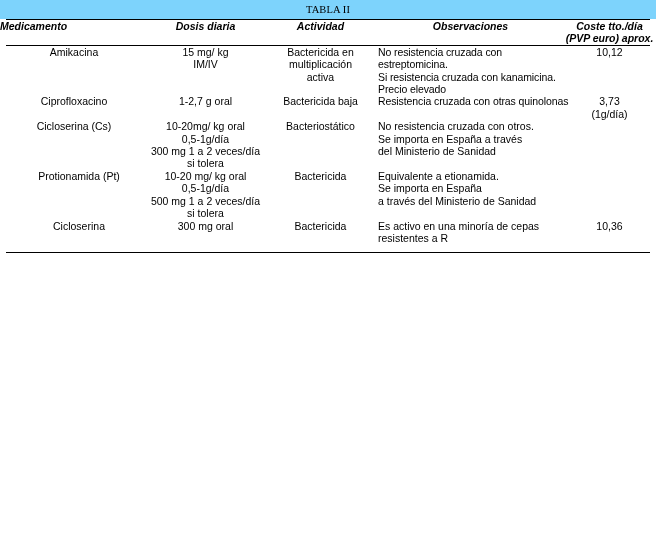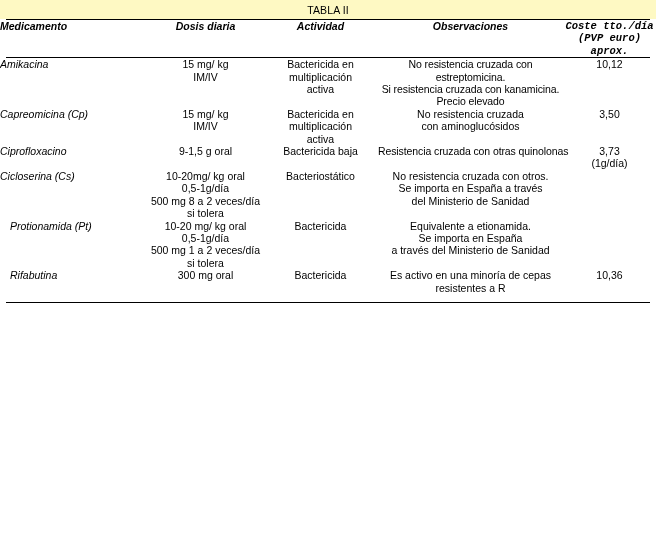--- a/index.html
+++ b/index.html
@@ -16,26 +16,27 @@
     width: 656px;
     height: 542px;
     background: #ffffff;
     overflow: hidden;
     box-sizing: border-box;
   }
 
   
   .title-band {
     height: 19px;
-    background: #fef9c3;
+    background: #7dd3fc;
     display: flex;
     align-items: center;
     justify-content: center;
     font-size: 10.5px;
     letter-spacing: 0.1px;
+    font-family: Liberation Serif, serif;
   }
 
   
   .subtitle-row {
     height: 22px;
     display: flex;
     align-items: center;
     justify-content: center;
     font-size: 11px;
     letter-spacing: 0.05px;
@@ -78,29 +79,29 @@
     font-style: italic;
     font-size: 11.5px;
     line-height: 13px;
     padding-top: 7px;
     padding-bottom: 7px;
   }
   .hdr-med  { text-align: left;   padding-left: 8px; }
   .hdr-dose { text-align: center; }
   .hdr-act  { text-align: center; }
   .hdr-obs  { text-align: center; }
-  .hdr-cost { text-align: center; padding-right: 4px; font-family: Liberation Mono, monospace; }
+  .hdr-cost { text-align: center; padding-right: 4px; }
 
   
   .row td { padding-top: 8px; padding-bottom: 2px; }
-  .cell-med  { text-align: left;   padding-left: 8px;  white-space: pre-line; font-style: italic; }
+  .cell-med  { text-align: center;   padding-left: 8px;  white-space: pre-line; }
   .cell-med.indent { padding-left: 10px; }
   .cell-dose { text-align: center; white-space: pre-line; margin-top: 10px; }
   .cell-act  { text-align: center; white-space: pre-line; }
-  .cell-obs  { text-align: center; white-space: pre-line; }
+  .cell-obs  { text-align: left; white-space: pre-line; }
   .cell-cost { text-align: center; white-space: pre-line; padding-right: 4px; }
 
   
   .wide-obs { letter-spacing: -0.1px; }
 
   .spacer { height: 8px; }
 </style>
 </head>
 <body>
 
@@ -150,63 +151,53 @@
 IM/IV</td>
         <td class="cell-act">Bactericida en multiplicación
 activa</td>
         <td class="cell-obs wide-obs" style="width:195px">No resistencia cruzada con
 estreptomicina.
 Si resistencia cruzada con kanamicina.
 Precio elevado</td>
         <td class="cell-cost">10,12</td>
       </tr>
       <tr class="row">
-        <td class="cell-med">Capreomicina (Cp)</td>
-        <td class="cell-dose">15 mg/ kg
-IM/IV</td>
-        <td class="cell-act">Bactericida en multiplicación
-activa</td>
-        <td class="cell-obs">No resistencia cruzada
-con aminoglucósidos</td>
-        <td class="cell-cost">3,50</td>
-      </tr>
-      <tr class="row">
         <td class="cell-med">Ciprofloxacino</td>
-        <td class="cell-dose">9-1,5 g oral</td>
+        <td class="cell-dose">1-2,7 g oral</td>
         <td class="cell-act">Bactericida baja</td>
         <td class="cell-obs wide-obs" style="white-space:nowrap">Resistencia cruzada con otras quinolonas</td>
         <td class="cell-cost">3,73
 (1g/día)</td>
       </tr>
       <tr class="row">
         <td class="cell-med">Cicloserina (Cs)</td>
         <td class="cell-dose">10-20mg/ kg oral
 0,5-1g/día
-500 mg 8 a 2 veces/día
+300 mg 1 a 2 veces/día
 si tolera</td>
         <td class="cell-act">Bacteriostático</td>
         <td class="cell-obs">No resistencia cruzada con otros.
 Se importa en España a través
 del Ministerio de Sanidad</td>
         <td class="cell-cost"></td>
       </tr>
       <tr class="row">
         <td class="cell-med indent">Protionamida (Pt)</td>
         <td class="cell-dose">10-20 mg/ kg oral
 0,5-1g/día
 500 mg 1 a 2 veces/día
 si tolera</td>
         <td class="cell-act">Bactericida</td>
         <td class="cell-obs">Equivalente a etionamida.
 Se importa en España
 a través del Ministerio de Sanidad</td>
         <td class="cell-cost"></td>
       </tr>
       <tr class="row">
-        <td class="cell-med indent">Rifabutina</td>
+        <td class="cell-med indent">Cicloserina</td>
         <td class="cell-dose">300 mg oral</td>
         <td class="cell-act">Bactericida</td>
         <td class="cell-obs">Es activo en una minoría de cepas
 resistentes a R</td>
         <td class="cell-cost">10,36</td>
       </tr>
     </tbody>
   </table>
 
   <div class="spacer"></div>

